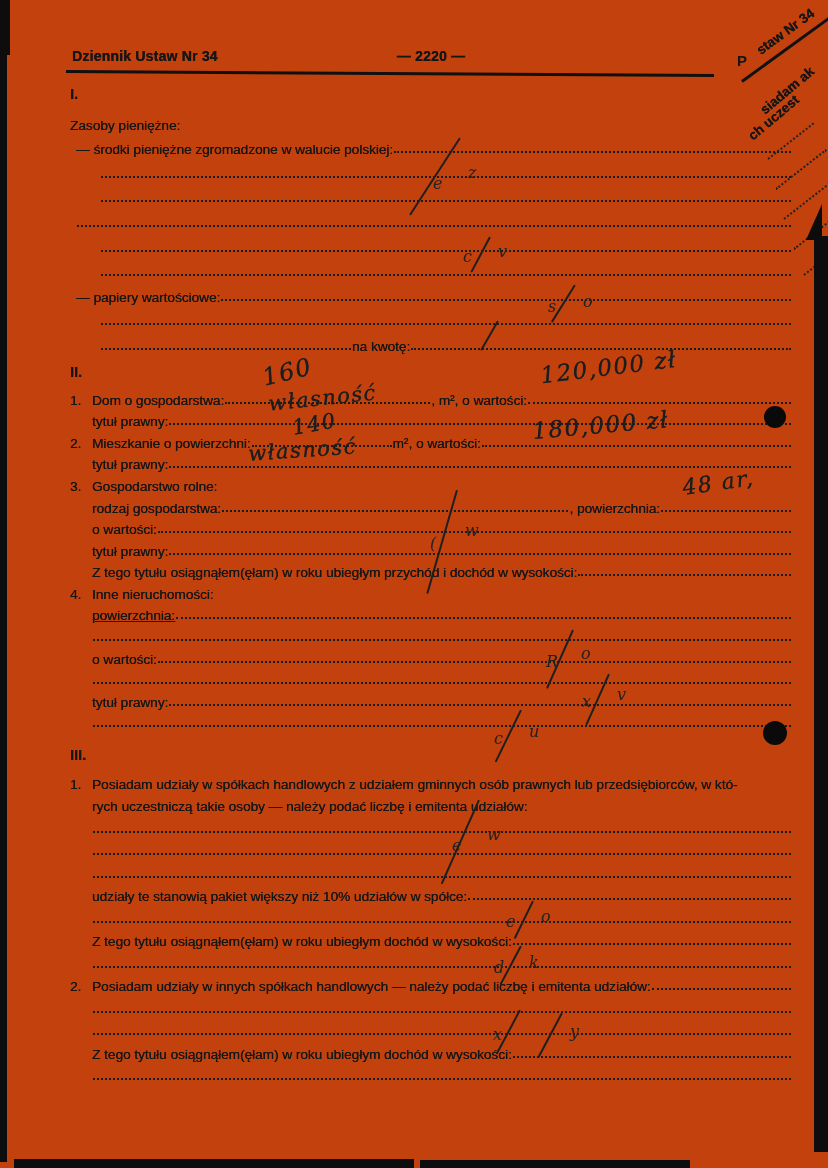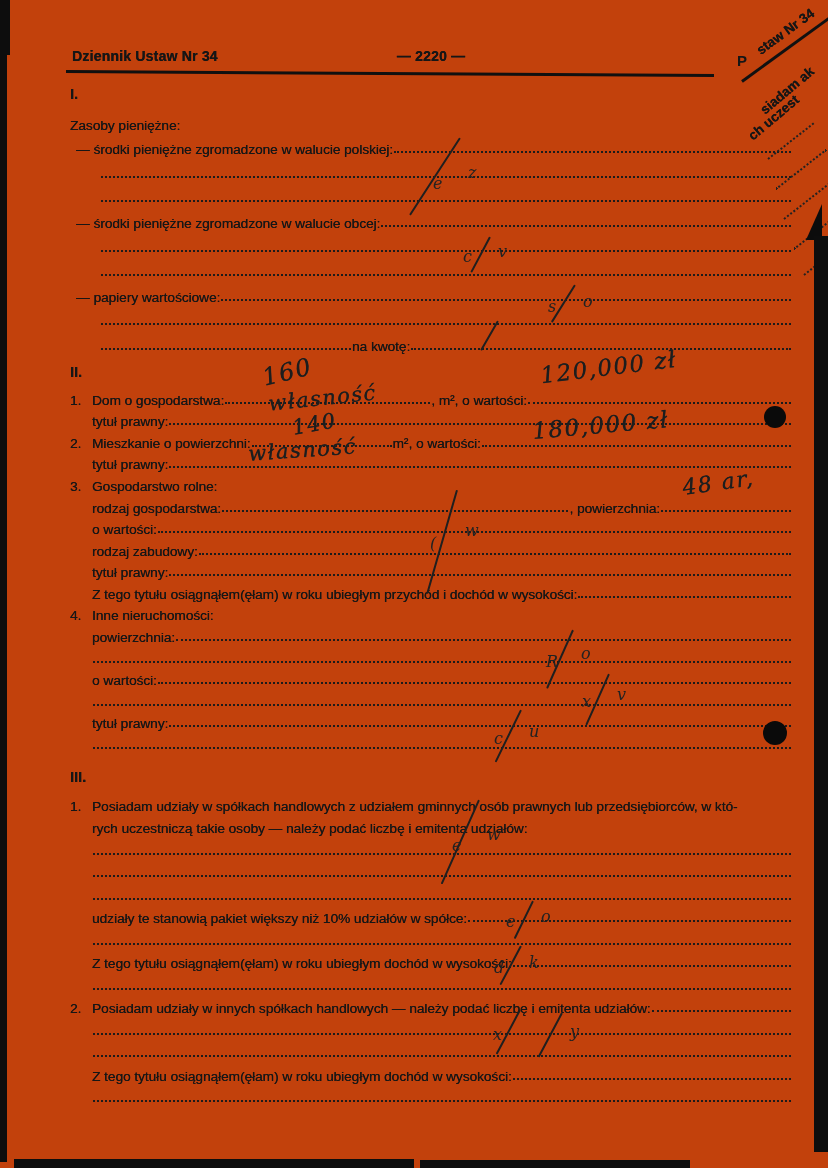--- a/index.html
+++ b/index.html
@@ -84,21 +84,20 @@
             <span class="seg">— środki pieniężne zgromadzone w walucie polskiej: </span>
             <span class="dots grow" style="flex-grow: 1;"></span>
           </div>
           <div class="row" style="padding-left: 30px;">
             <span class="dots grow" style="flex-grow: 1;"></span>
           </div>
           <div class="row" style="padding-left: 30px;">
             <span class="dots grow" style="flex-grow: 1;"></span>
           </div>
           <div class="row" style="padding-left: 6px;">
-            <span class="seg">— środki pieniężne zgromadzone w walucie obcej: </span>
             <span class="dots grow" style="flex-grow: 1;"></span>
           </div>
           <div class="row" style="padding-left: 30px;">
             <span class="dots grow" style="flex-grow: 1;"></span>
           </div>
           <div class="row" style="padding-left: 30px;">
             <span class="dots grow" style="flex-grow: 1;"></span>
           </div>
           <div class="row" style="padding-left: 6px;">
             <span class="seg">— papiery wartościowe: </span>
@@ -145,36 +144,32 @@
             <span class="seg">rodzaj gospodarstwa: </span>
             <span class="dots grow" style="flex-grow: 1;"></span>
             <span class="seg">, powierzchnia: </span>
             <span class="dots fix" style="width: 130px;"></span>
           </div>
           <div class="row" style="padding-left: 22px;">
             <span class="seg">o wartości: </span>
             <span class="dots grow" style="flex-grow: 1;"></span>
           </div>
           <div class="row" style="padding-left: 22px;">
-            <span class="seg">rodzaj zabudowy: </span>
-            <span class="dots grow" style="flex-grow: 1;"></span>
-          </div>
-          <div class="row" style="padding-left: 22px;">
             <span class="seg">tytuł prawny: </span>
             <span class="dots grow" style="flex-grow: 1;"></span>
           </div>
           <div class="row" style="padding-left: 22px;">
             <span class="seg">Z tego tytułu osiągnąłem(ęłam) w roku ubiegłym przychód i dochód w wysokości: </span>
             <span class="dots grow" style="flex-grow: 1;"></span>
           </div>
           <div class="row">
             <span class="num">4.</span>
             <span class="seg">Inne nieruchomości:</span>
           </div>
-          <div class="row" style="padding-left: 22px;">
+          <div class="row" style="padding-left: 22px; text-decoration: underline;">
             <span class="seg">powierzchnia: </span>
             <span class="dots grow" style="flex-grow: 1;"></span>
           </div>
           <div class="row" style="padding-left: 22px;">
             <span class="dots grow" style="flex-grow: 1;"></span>
           </div>
           <div class="row" style="padding-left: 22px;">
             <span class="seg">o wartości: </span>
             <span class="dots grow" style="flex-grow: 1;"></span>
           </div>

